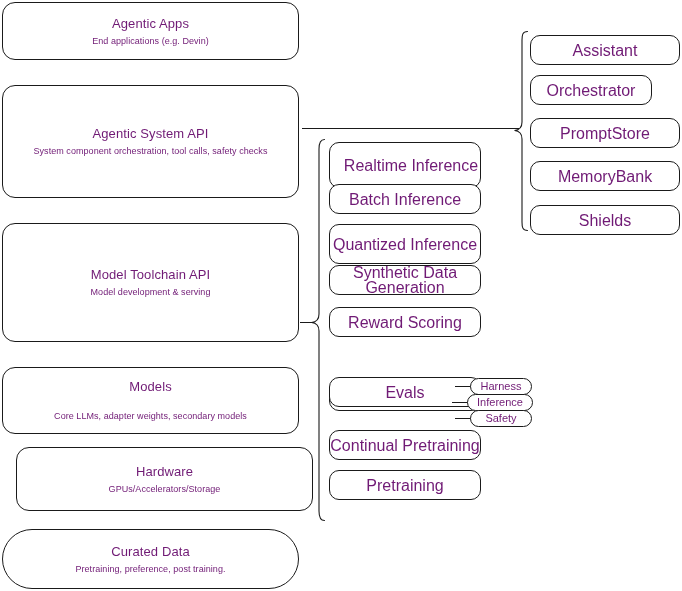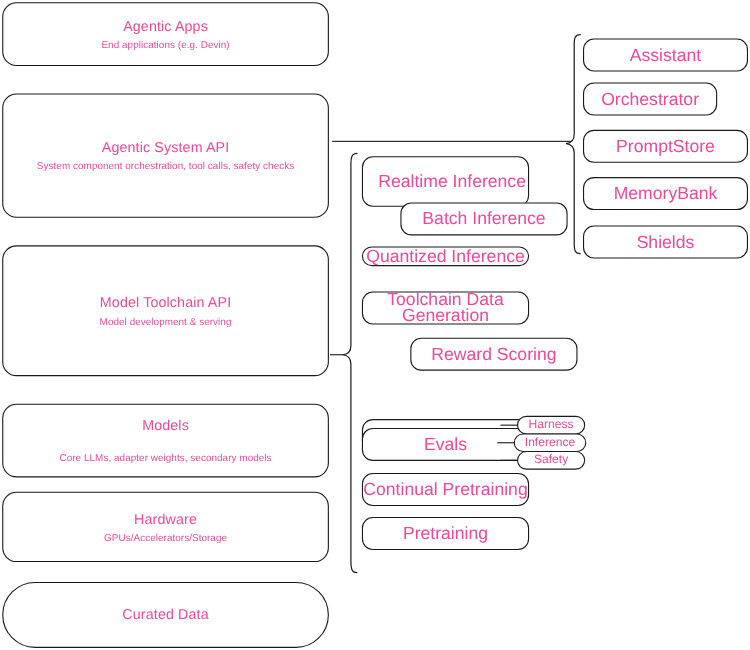--- a/index.html
+++ b/index.html
@@ -19,21 +19,21 @@
   .node {
     position: absolute;
     box-sizing: border-box;
     border: 1px solid #1a1a1a;
     background: #ffffff;
     display: flex;
     flex-direction: column;
     align-items: center;
     justify-content: center;
     text-align: center;
-    color: #ec4899;
+    color: #701a75;
   }
   .layer {
     border-radius: 13px;
   }
   .layer .title {
     font-size: 13px;
     line-height: 16px;
     letter-spacing: 0.1px;
   }
   .layer .subtitle {
@@ -89,62 +89,63 @@
   <div class="node layer" style="left:2px; top:223px; width:297px; height:119px;">
     <div class="title">Model Toolchain API</div>
     <div class="subtitle">Model development &amp; serving</div>
   </div>
 
   <div class="node layer" style="left:2px; top:367px; width:297px; height:67px;gap:12px;">
     <div class="title">Models</div>
     <div class="subtitle">Core LLMs, adapter weights, secondary models</div>
   </div>
 
-  <div class="node layer" style="left:2px; top:447px; width:297px; height:64px;">
+  <div class="node layer" style="left:16px; top:447px; width:297px; height:64px;">
     <div class="title">Hardware</div>
     <div class="subtitle">GPUs/Accelerators/Storage</div>
   </div>
 
   <div class="node layer" style="left:2px; top:529px; width:297px; height:60px;border-radius:30px;">
     <div class="title">Curated Data</div>
+    <div class="subtitle">Pretraining, preference, post training.</div>
   </div>
 
   <div class="connector hline" style="left:302px; top:128px; width:217px;"></div>
 
   <div class="connector hline" style="left:300px; top:322px; width:12px;"></div>
 
   <svg class="brace" style="left:310px; top:138px; width:16px; height:384px;" viewBox="0 0 16 384">
     <path d="M14.5 1.5 C 9.5 1.5 9.0 6 9.0 11 L 9.0 176 C 9.0 181 7 184 1.5 184.5
              C 7 185 9.0 188 9.0 193 L 9.0 373 C 9.0 378 9.5 382.5 14.5 382.5"></path>
   </svg>
 
   <svg class="brace" style="left:513px; top:30px; width:16px; height:202px;" viewBox="0 0 16 202">
     <path d="M14.5 1.5 C 9.5 1.5 9.0 5 9.0 10 L 9.0 92 C 9.0 97 7 100 1.5 100.5
              C 7 101 9.0 104 9.0 109 L 9.0 192 C 9.0 197 9.5 200.5 14.5 200.5"></path>
   </svg>
 
   <div class="node chip" style="left:329px; top:142px; width:152px; height:46px;padding-left:12px;">
     <span>Realtime Inference</span>
   </div>
-  <div class="node chip" style="left:329px; top:184px; width:152px; height:30px;margin-left:35px;">
+  <div class="node chip" style="left:329px; top:184px; width:152px; height:30px;">
     <span>Batch Inference</span>
   </div>
-  <div class="node chip" style="left:329px; top:224px; width:152px; height:18px;text-align:center;">
+  <div class="node chip" style="left:329px; top:224px; width:152px; height:40px;text-align:center;">
     <span>Quantized Inference</span>
   </div>
   <div class="node chip" style="left:329px; top:265px; width:152px; height:30px;">
-    <span>Toolchain Data Generation</span>
+    <span>Synthetic Data Generation</span>
   </div>
-  <div class="node chip" style="left:329px; top:307px; width:152px; height:30px;margin-left:44px;">
+  <div class="node chip" style="left:329px; top:307px; width:152px; height:30px;">
     <span>Reward Scoring</span>
   </div>
   <div class="node chip" style="left:329px; top:348px; width:152px; height:30px;margin-top:33px;">
     <span>Post Training</span>
   </div>
-  <div class="node chip" style="left:329px; top:389px; width:152px; height:30px;">
+  <div class="node chip" style="left:329px; top:377px; width:152px; height:30px;">
     <span>Evals</span>
   </div>
   <div class="node chip" style="left:329px; top:430px; width:152px; height:30px;text-align:center;">
     <span>Continual Pretraining</span>
   </div>
   <div class="node chip" style="left:329px; top:470px; width:152px; height:30px;justify-content:center;">
     <span>Pretraining</span>
   </div>
 
   <div class="connector hline" style="left:455px; top:386px; width:22px; z-index:5;"></div>

